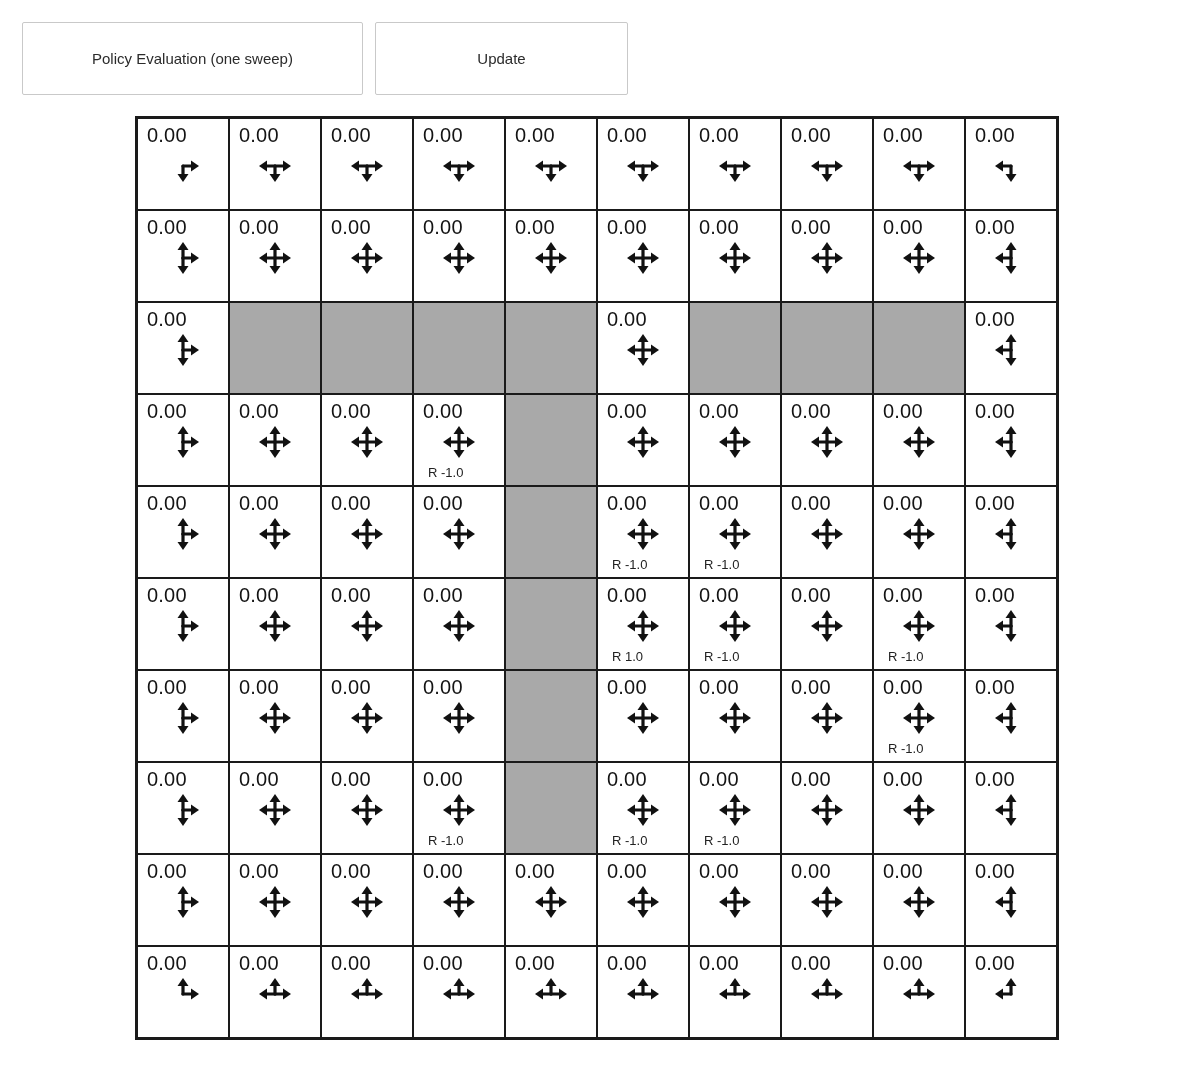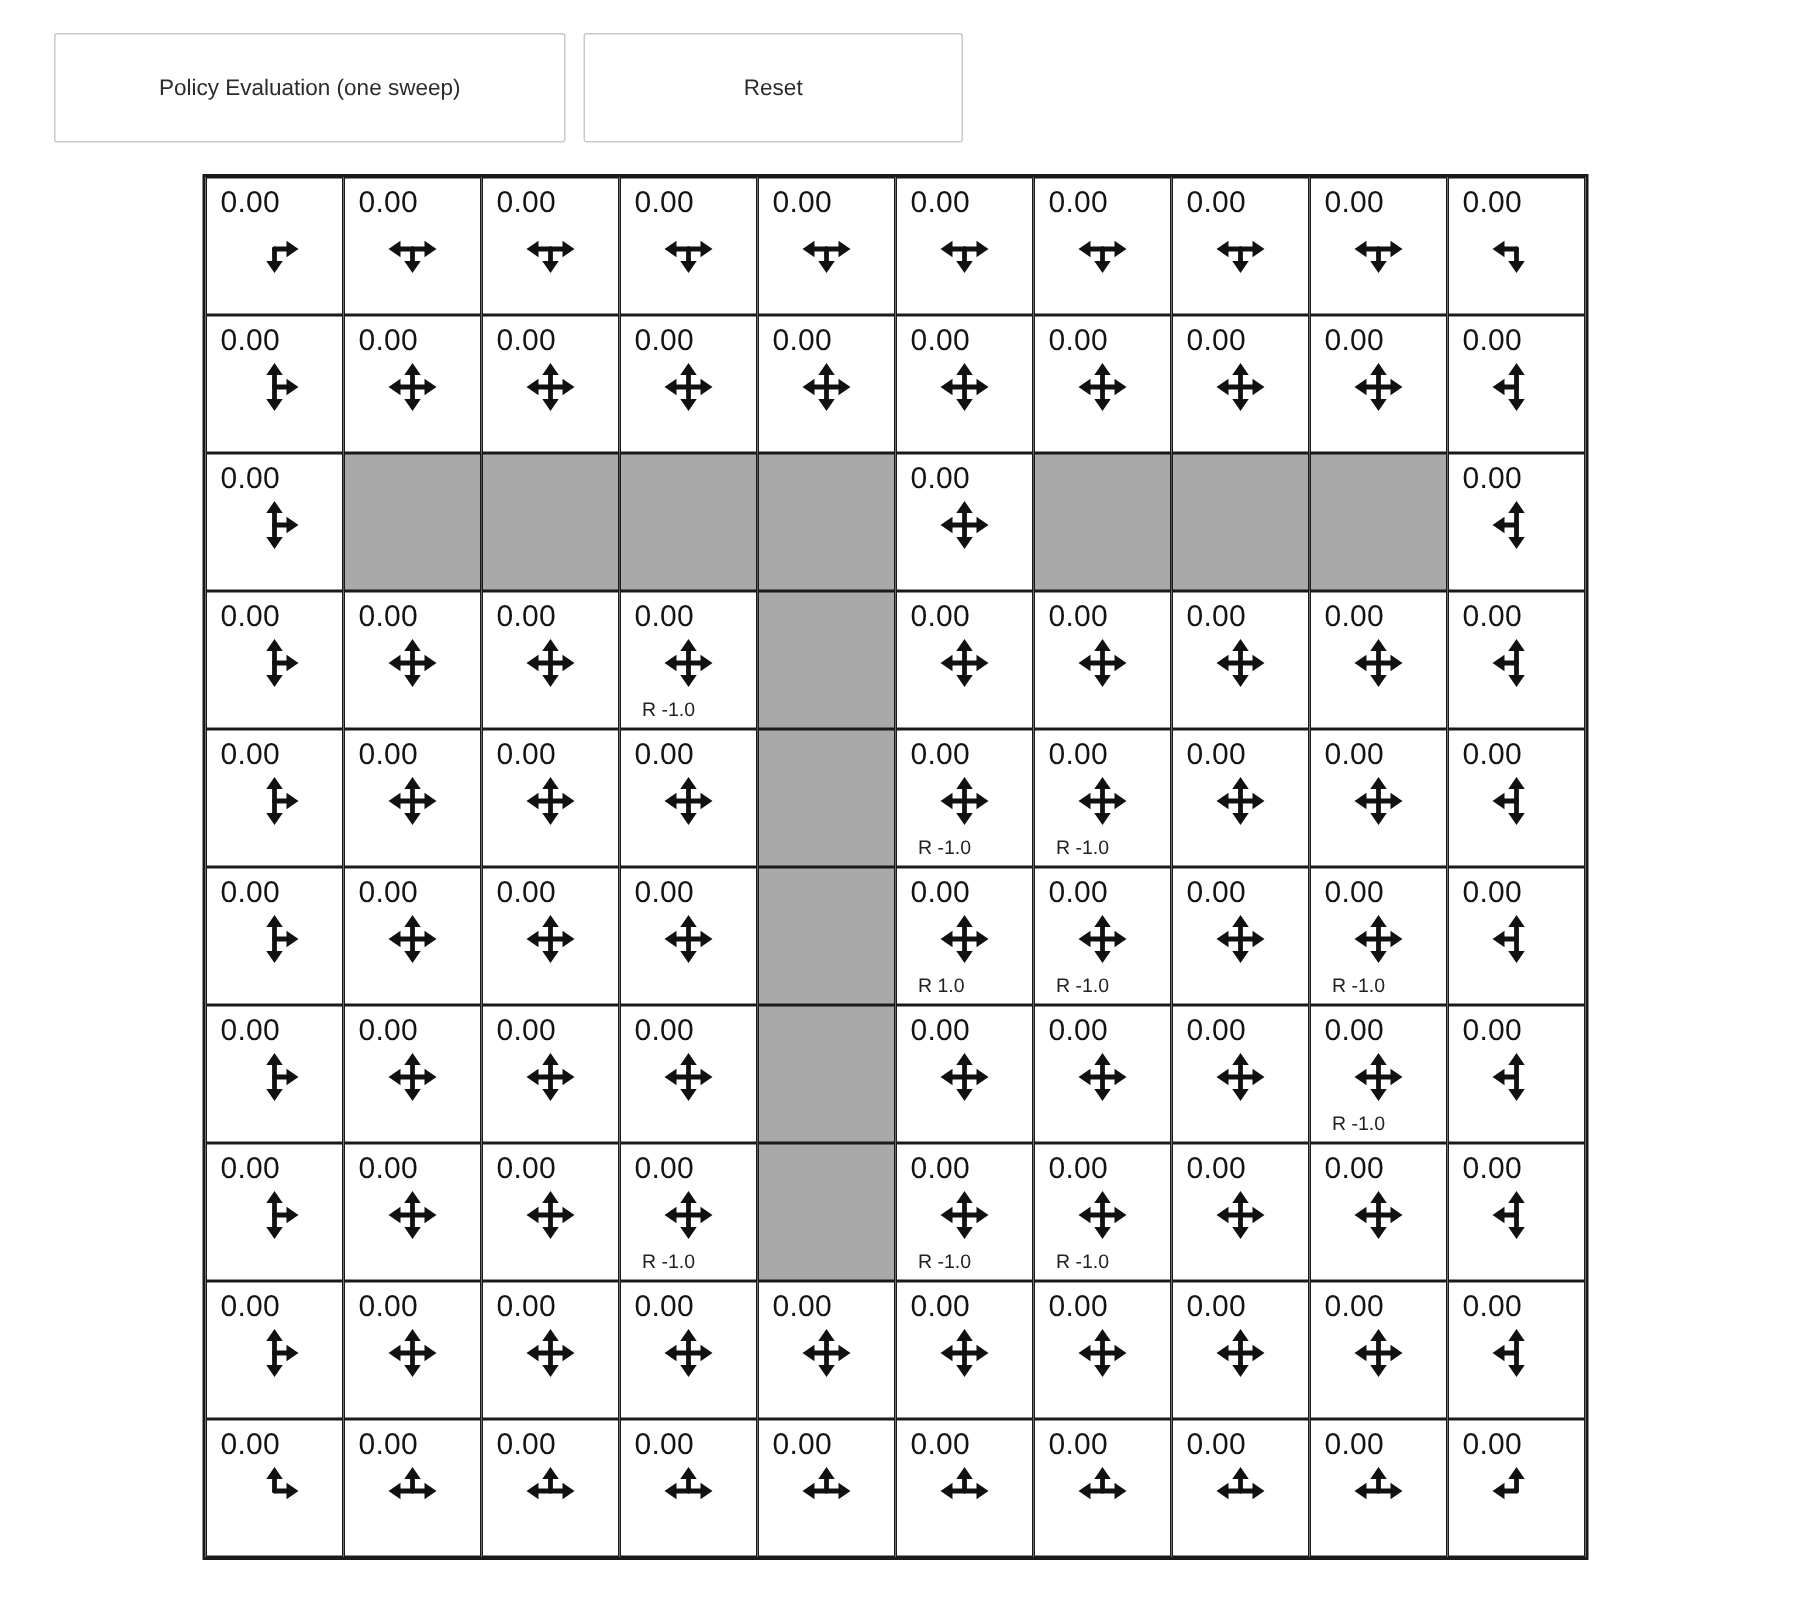--- a/index.html
+++ b/index.html
@@ -1,17 +1,17 @@
 <!DOCTYPE html>
 <html><head>
 <meta charset="utf-8">
 <style>
   html,body{margin:0;padding:0;background:#ffffff;width:1202px;height:1080px;
     font-family:"Liberation Sans", sans-serif;-webkit-font-smoothing:antialiased;}
-  .toolbar{display:flex;margin:22px 34px 0 36px;gap:12px;height:73px;}
+  .toolbar{display:flex;margin:22px 34px 0 22px;gap:12px;height:73px;}
   .toolbar button{background:#ffffff;border:1px solid #c9c9c9;border-radius:2px;
     font-family:"Liberation Sans", sans-serif;font-size:15px;color:#2b2b2b;
     cursor:pointer;padding:0;}
   .toolbar button:nth-child(1){flex:0 0 341px;}
   .toolbar button:nth-child(2){flex:0 0 253px;}
   .toolbar button:nth-child(3){flex:0 0 261px;}
   .toolbar button:nth-child(4){flex:1 1 auto;}
   .grid-wrap{margin:21px 0 0 135px;}
   .grid{display:grid;grid-template-columns:repeat(10,92px);grid-template-rows:repeat(10,92px);
     border:2px solid #1a1a1a;width:920px;background:#fff;}
@@ -19,21 +19,21 @@
   .cell.wall{background:#a9a9a9;}
   .cell .val{position:absolute;top:5px;left:9px;font-size:20px;color:#141414;letter-spacing:0.2px;}
   .cell .arrows{position:absolute;left:50%;top:47px;transform:translate(-50%,-50%);display:block;}
   .cell .rew{position:absolute;left:14px;bottom:5px;font-size:13px;color:#222;}
 </style>
 </head>
 <body>
 
 <div class="toolbar">
   <button>Policy Evaluation (one sweep)</button>
-  <button>Reset</button>
+  <button>Update</button>
 </div>
 
 <div class="grid-wrap">
   <div class="grid" id="grid">
       <div class="cell">
         <div class="val">0.00</div>
         <svg class="arrows" width="34" height="34" viewBox="-17 -17 34 34">
           <line x1="0" y1="0" x2="9" y2="0" stroke="#111111" stroke-width="3.2" stroke-linecap="round"></line>
           <polygon points="8,5.5 16,0 8,-5.5" fill="#111111"></polygon>
           <line x1="0" y1="0" x2="0" y2="9" stroke="#111111" stroke-width="3.2" stroke-linecap="round"></line>

